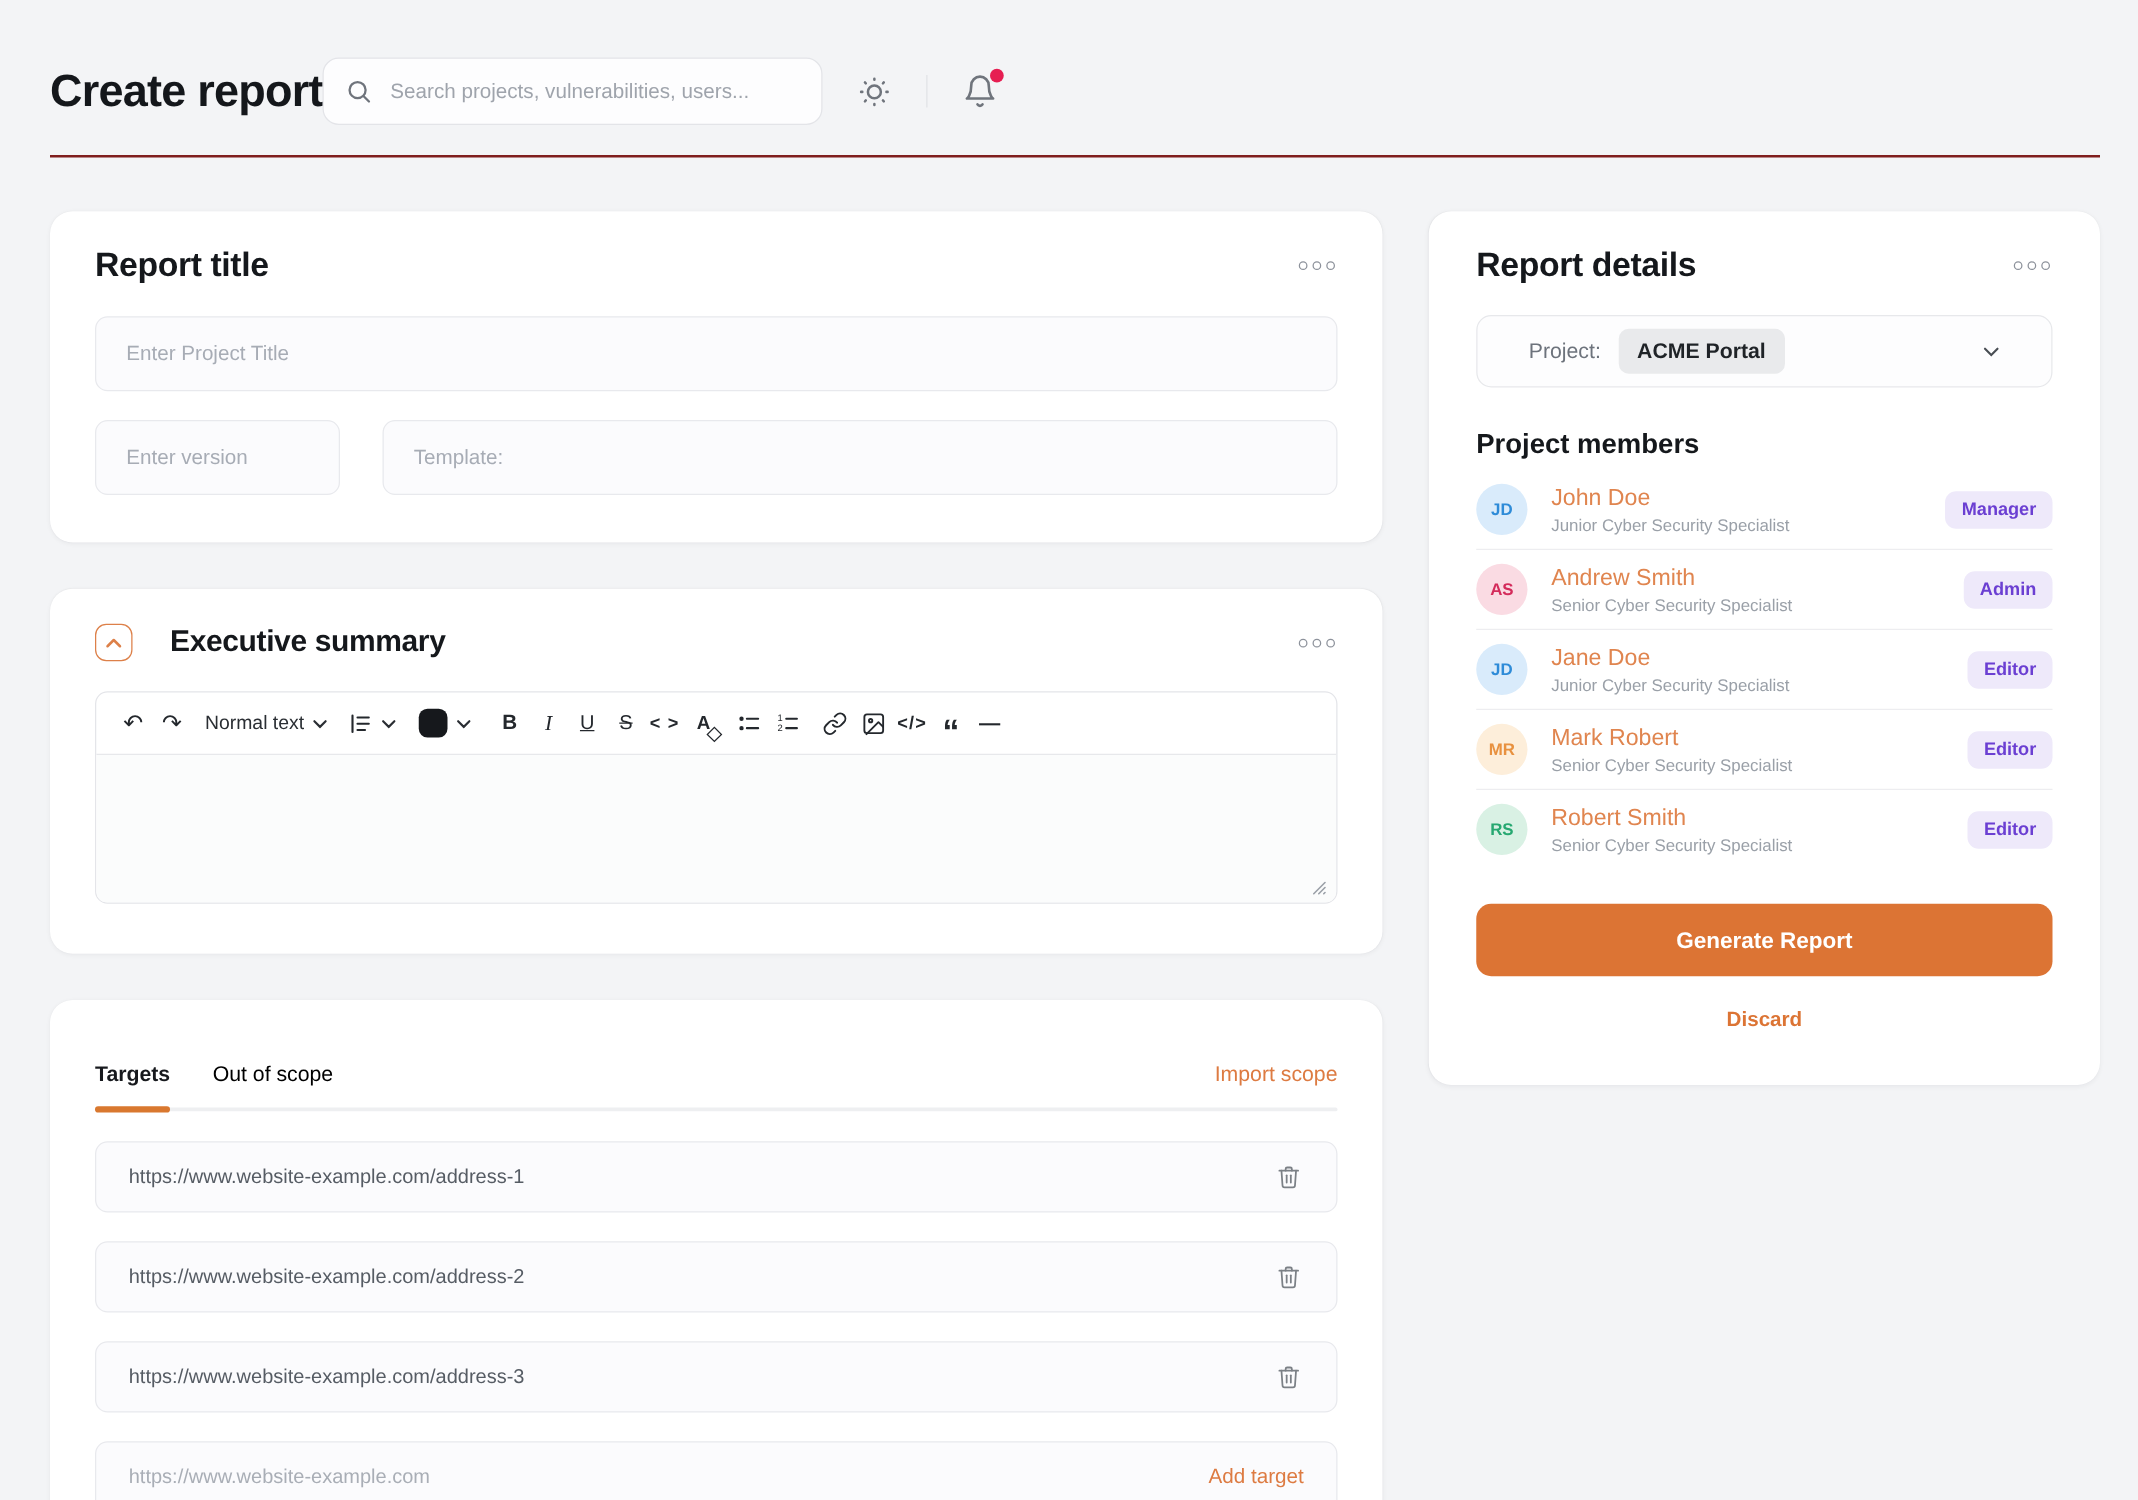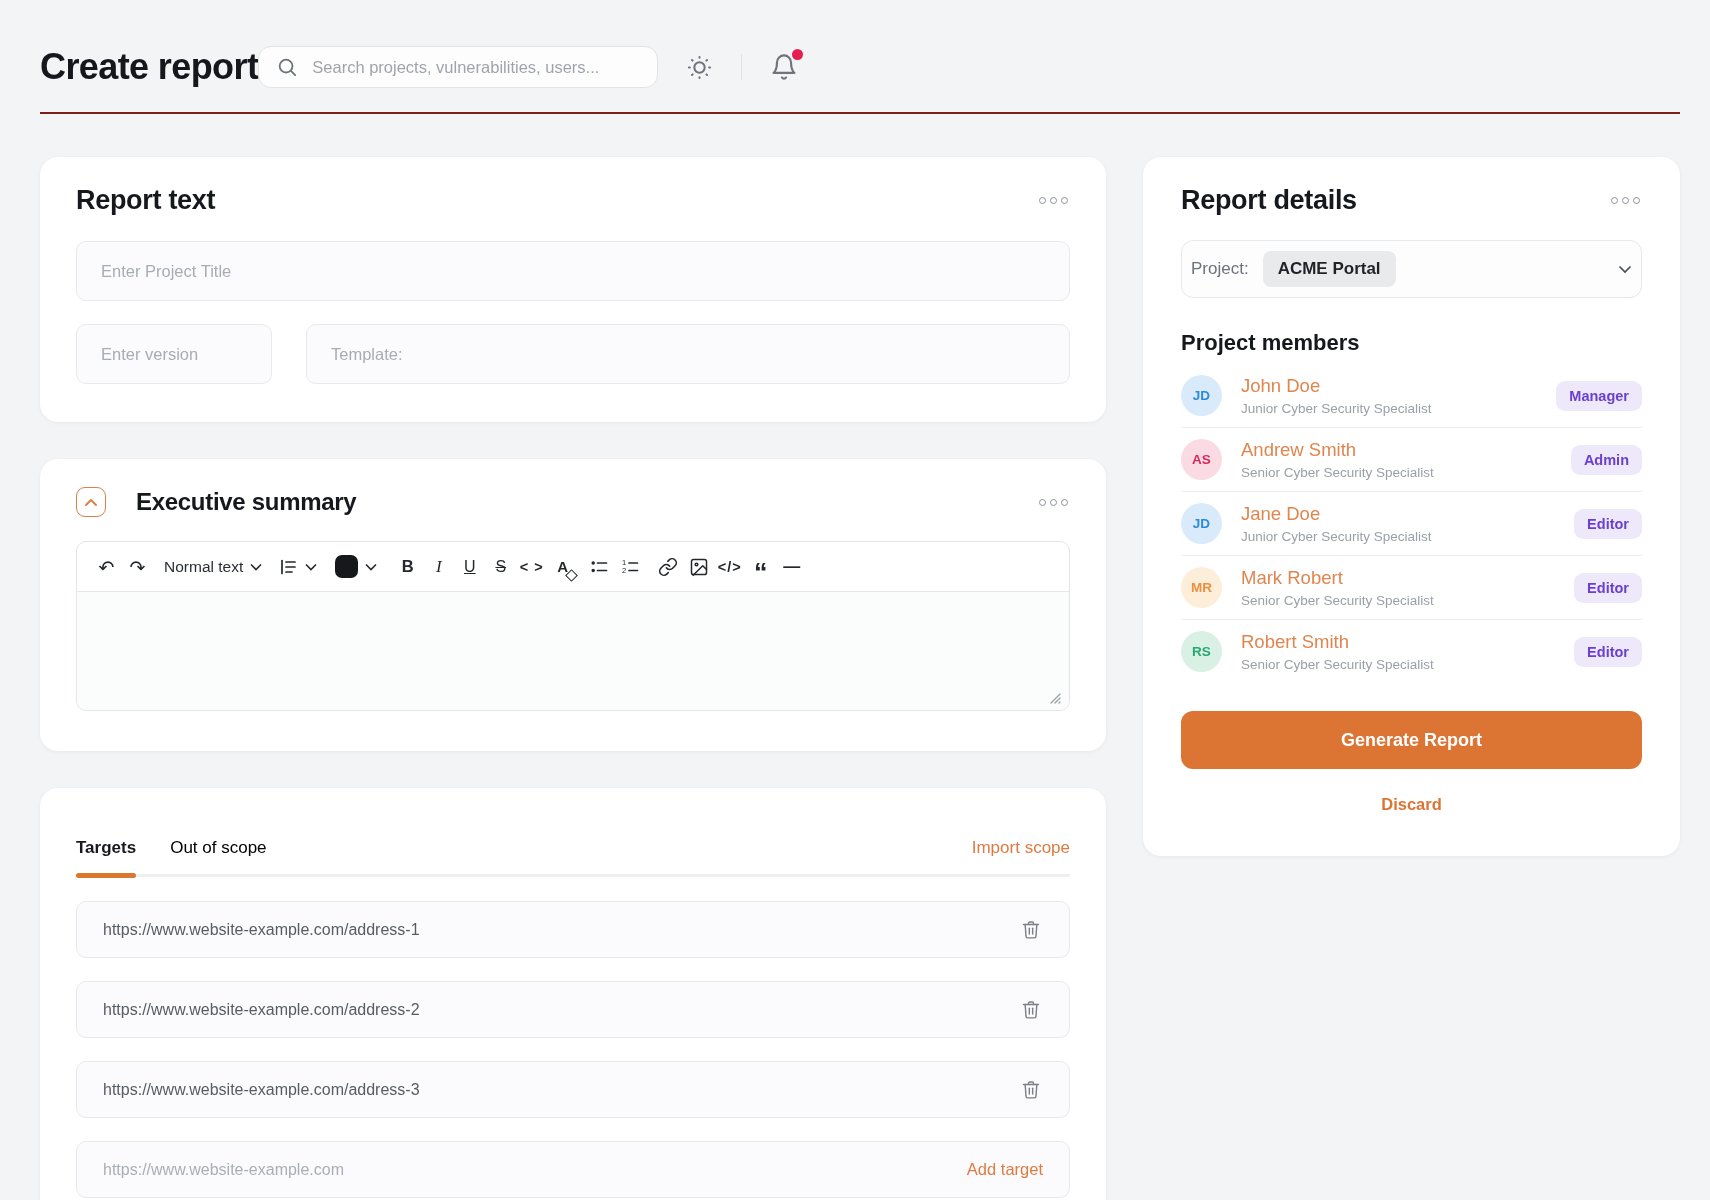--- a/index.html
+++ b/index.html
@@ -15,21 +15,21 @@
   
   .header {
     margin:16px 30px 0 40px;
     padding:30px 0 24px 0;
     border-bottom:2px solid #7f1d1d;
     display:flex; align-items:center; justify-content:flex-start;
   }
   .page-title { font-size:36px; font-weight:bold; letter-spacing:-0.6px; color:#14171b; }
   .header-right { display:flex; align-items:center; gap:24px; }
   .search-box {
-    width:400px; height:42px; background:#fdfdfe;
+    width:400px; height:54px; background:#fdfdfe;
     border:1px solid #e3e4e8; border-radius:13px;
     display:flex; align-items:center; padding:0 17px; gap:13px;
   }
   .search-box svg { flex:0 0 auto; }
   .search-box input {
     border:none; outline:none; background:transparent; width:100%;
     font-family:inherit; font-size:16.5px; color:#3c4046;
   }
   .search-box input::placeholder { color:#9fa4ac; }
   .icon-btn { background:none; border:none; cursor:pointer; display:flex; align-items:center; position:relative; padding:4px; }
@@ -122,21 +122,21 @@
   .target-url { font-size:16px; color:#565c64; flex:1; }
   .trash-btn { background:none; border:none; cursor:pointer; display:flex; padding:2px; }
   .add-row input { border:none; outline:none; background:transparent; flex:1; font-family:inherit; font-size:16px; color:#565c64; }
   .add-row input::placeholder { color:#a9aeb6; }
   .add-target-btn { background:none; border:none; font-family:inherit; font-size:16.5px; cursor:pointer; font-weight:normal; }
 
   
   .card-details { padding:28px 38px 42px; }
   .project-select {
     margin-top:24px; height:58px; border:1px solid #e7e8eb; border-radius:12px;
-    background:#fdfdfe; display:flex; align-items:center; padding:0 9px; cursor:pointer;
+    background:#fdfdfe; display:flex; align-items:center; padding:0 41px; cursor:pointer;
   }
   .project-label { font-size:17px; color:#6d737c; }
   .project-chip {
     margin-left:14px; background:#e9eaec; border-radius:8px; padding:8px 15px;
     font-size:17px; font-weight:bold; color:#1f2327;
   }
   .project-select .chev { margin-left:auto; display:flex; }
   .members-title { margin-top:32px; font-size:22px; font-weight:bold; color:#15181c; }
   .members-list { margin-top:8px; }
   .member-row { display:flex; align-items:center; padding:11px 0; border-bottom:1px solid #ededf0; }
@@ -206,21 +206,21 @@
       </button>
     </div>
   </div>
 
   <div class="main">
 
     <div class="col-left">
 
       <section class="card card-report-title">
         <div class="card-head">
-          <h2 class="card-title">Report text</h2>
+          <h2 class="card-title">Report title</h2>
           <div class="dots">
               <i></i>
               <i></i>
               <i></i>
             </div>
         </div>
         <div class="row-full">
           <input class="input" type="text" placeholder="Enter Project Title" style="">
         </div>
         <div class="row-split">

